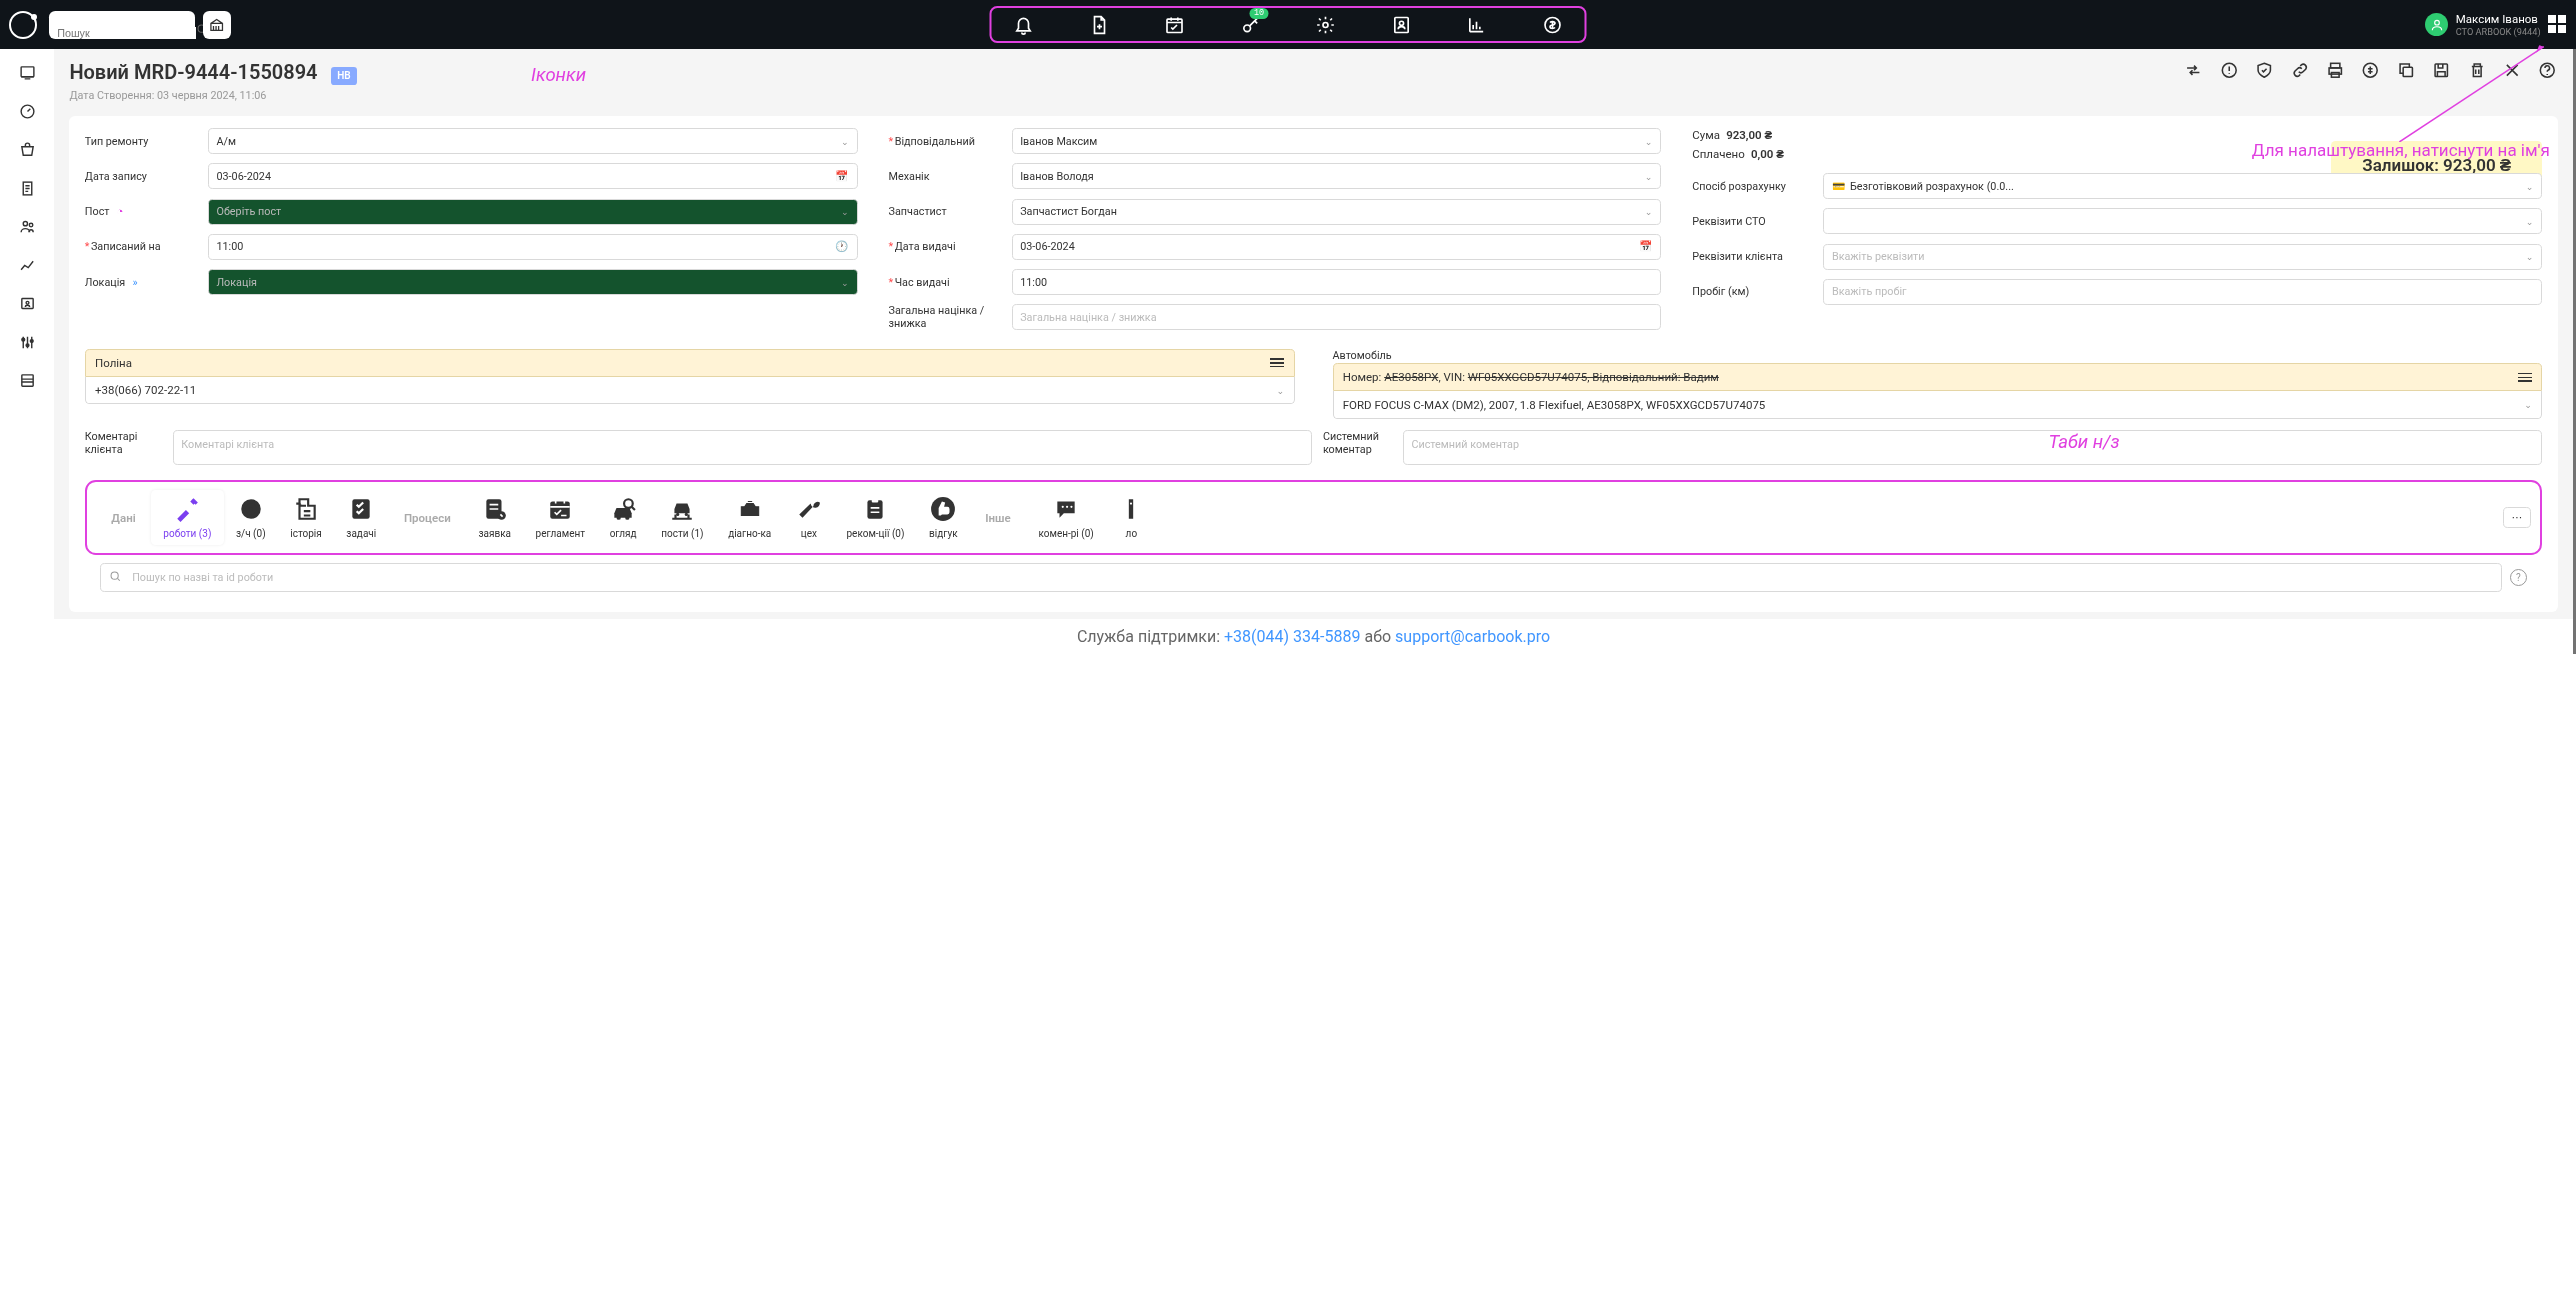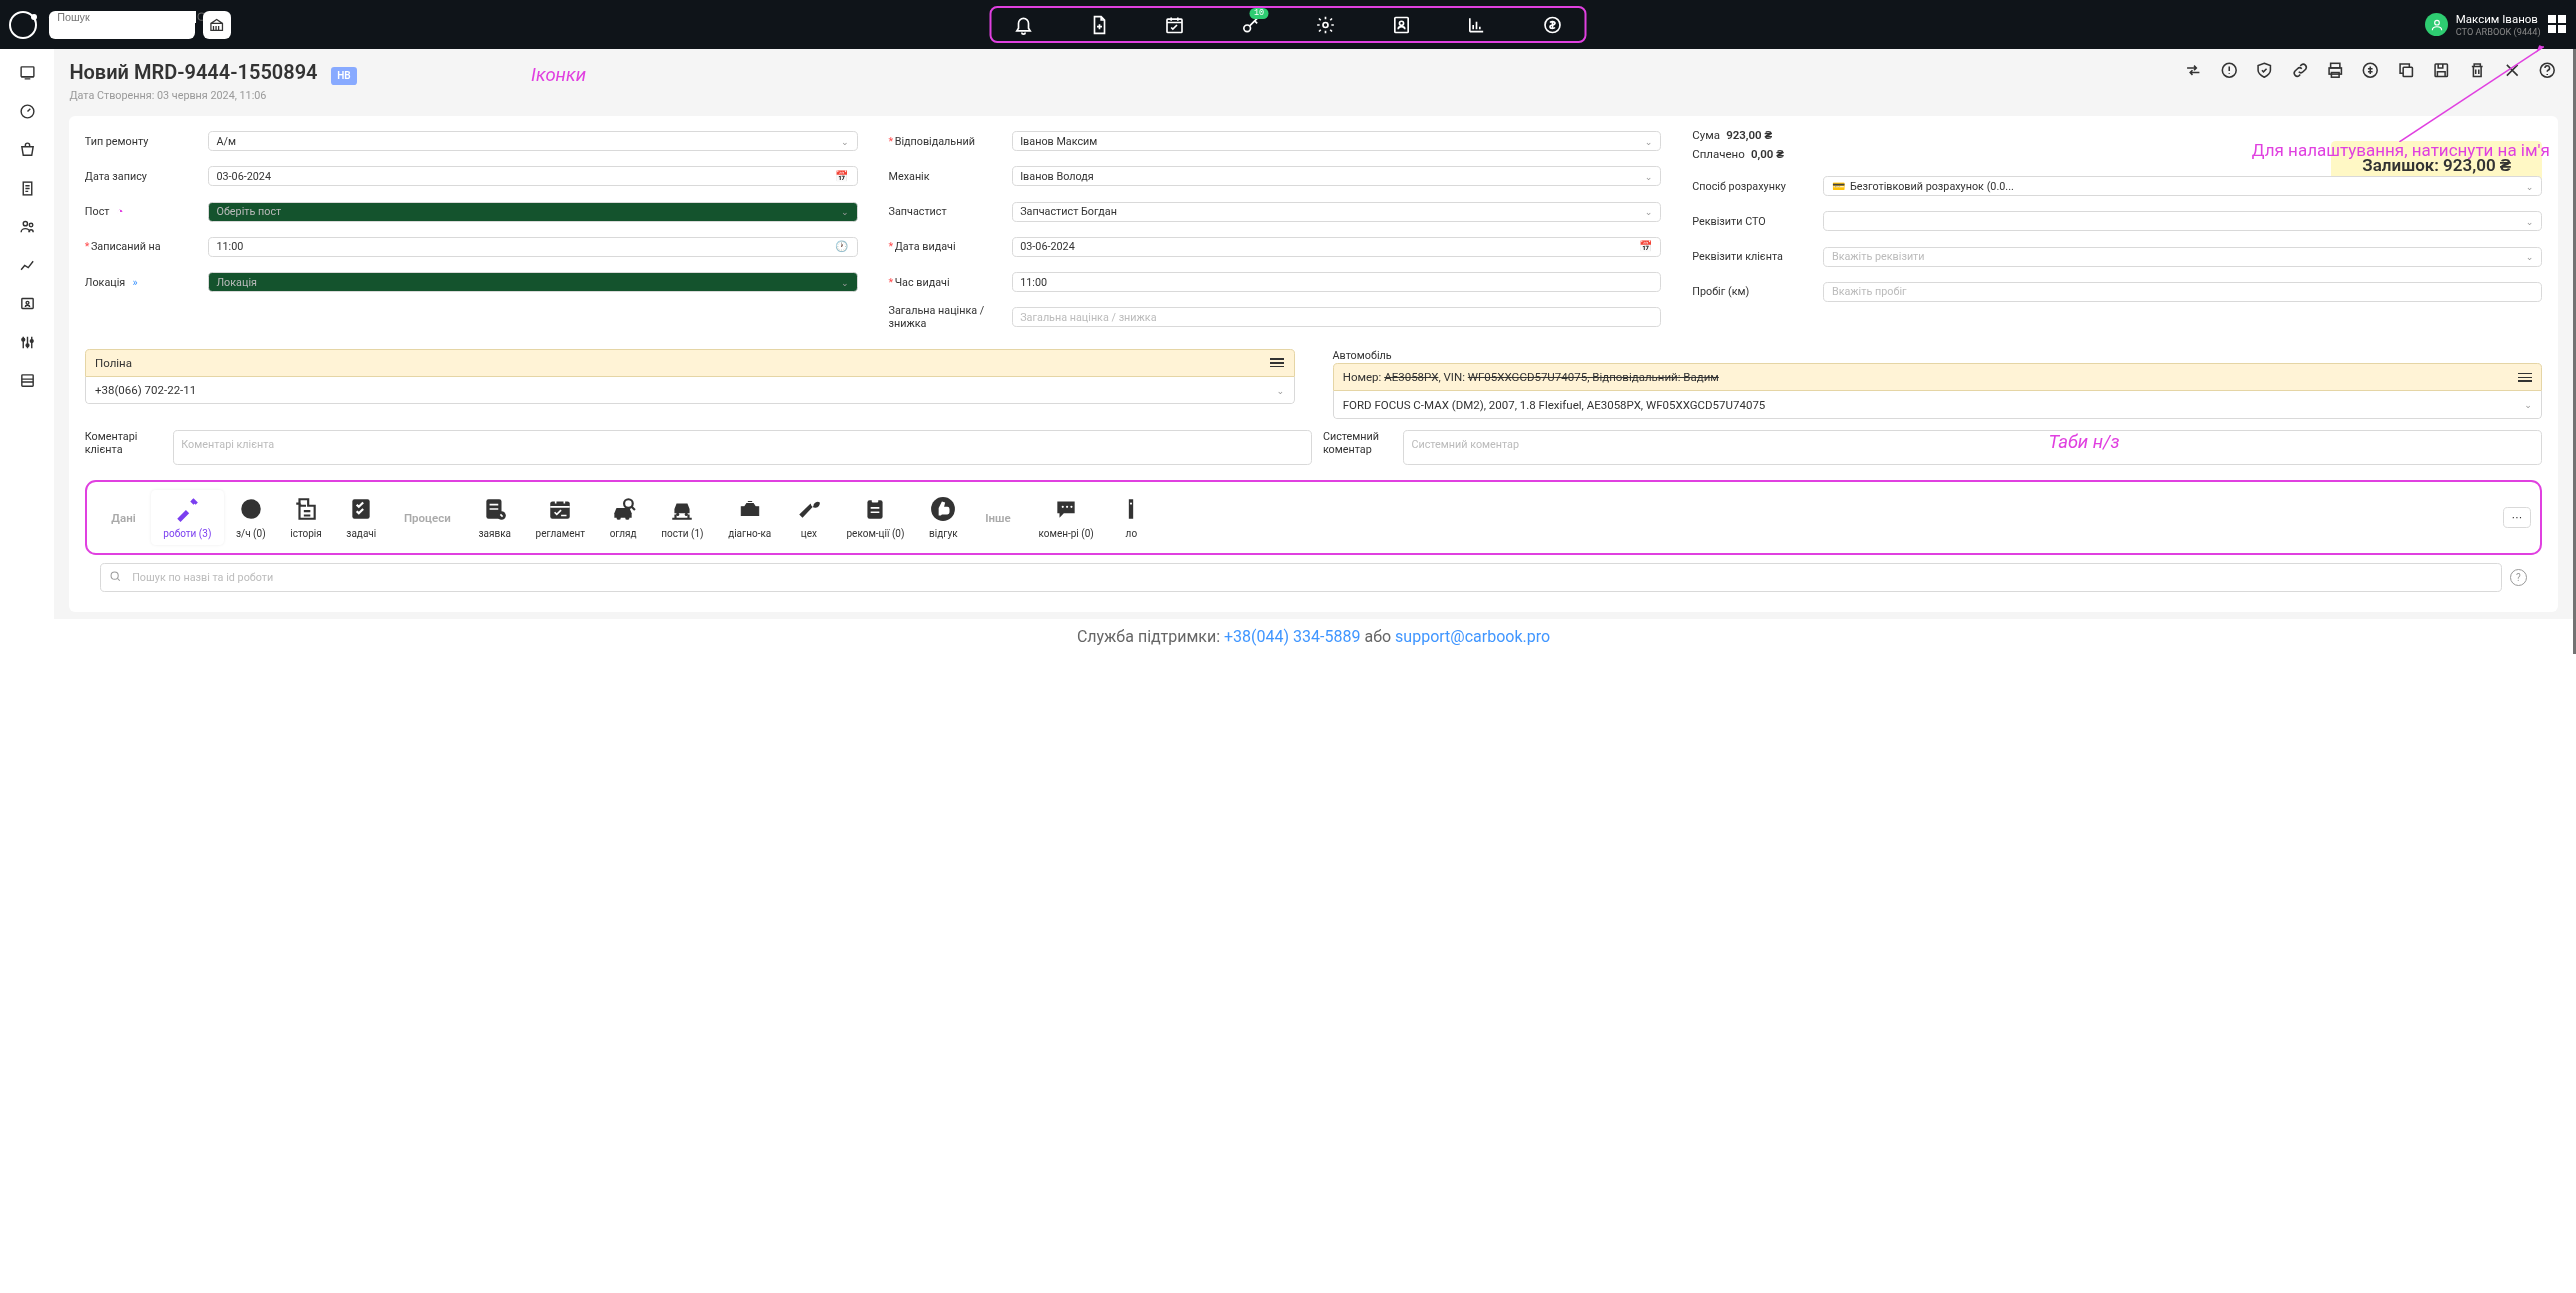--- a/index.html
+++ b/index.html
@@ -40,21 +40,21 @@
       border-radius: 50%;
       right: -1.5px;
       top: 1.5px;
     }
     .search-box {
       background: #fff;
       border-radius: 6.2px;
       height: 28px;
       width: 146px;
       display: flex;
-      align-items: flex-start;
+      align-items: flex-end;
       padding: 0 7.7px;
       margin-right: 7.7px;
     }
     .search-box input {
       border: none;
       outline: none;
       flex: 1;
       font-size: 10.8px;
     }
     .archive-btn {
@@ -251,21 +251,21 @@
       color: #333;
       font-size: 10.8px;
       flex-shrink: 0;
     }
     .form-label .req {
       color: #ff4d4f;
       margin-right: 1.5px;
     }
     .form-input, .form-select {
       flex: 1;
-      height: 20px;
+      height: 26px;
       border: 0.8px solid #d9d9d9;
       border-radius: 4.6px;
       padding: 0 7.7px;
       display: flex;
       align-items: center;
       justify-content: space-between;
       background: #fff;
       font-size: 10.8px;
       position: relative;
     }

